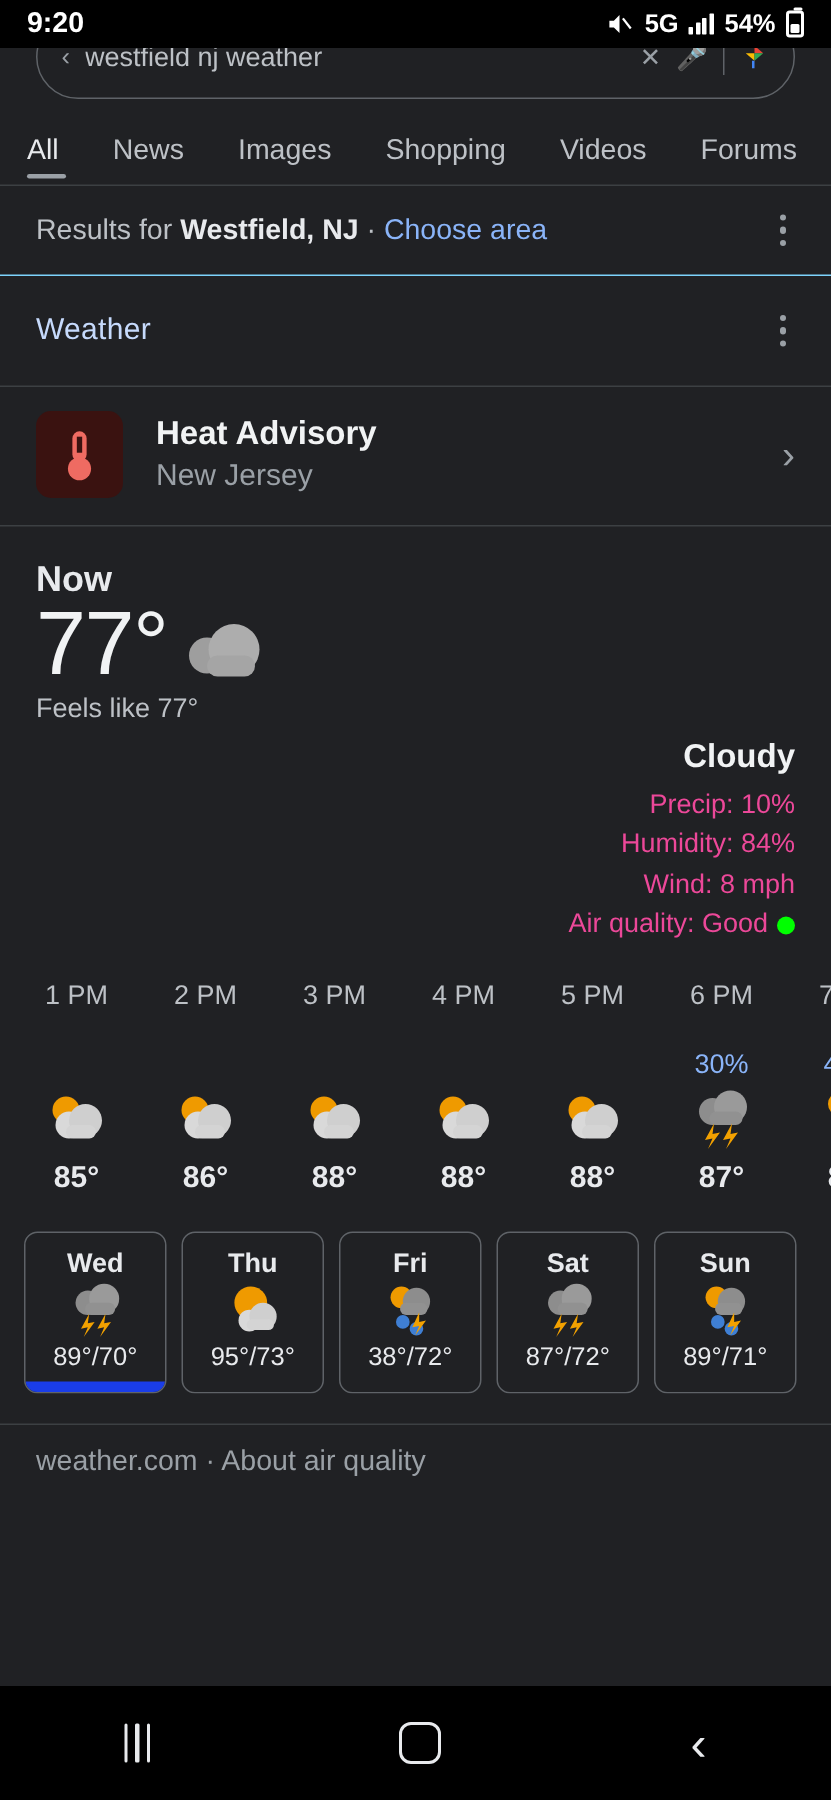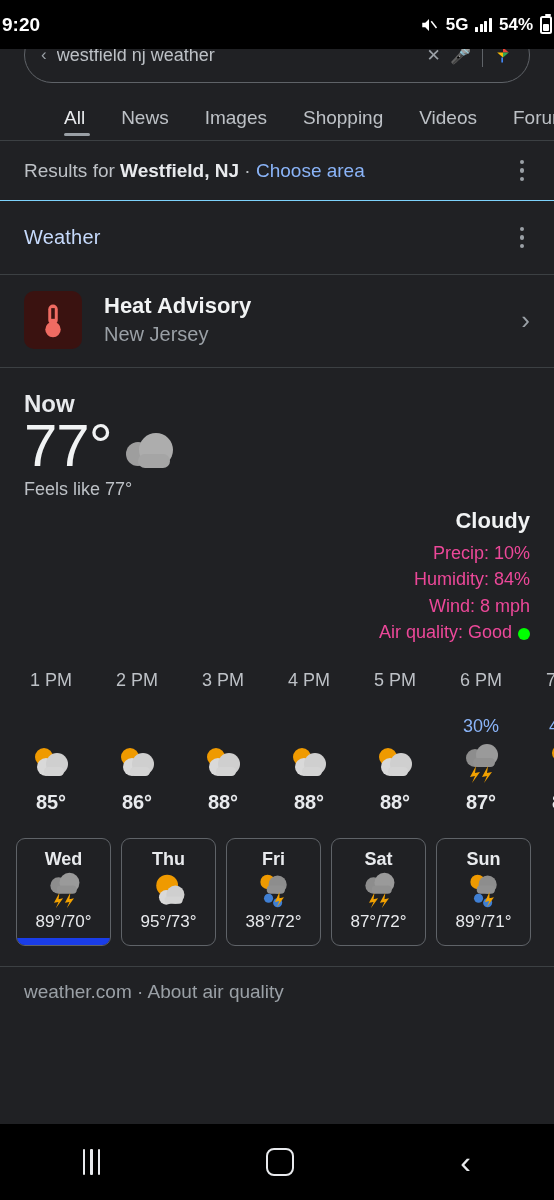--- a/index.html
+++ b/index.html
@@ -6,23 +6,23 @@
   html, body {
     width:554px; height:1200px;
     background:#000;
     font-family:"Liberation Sans", sans-serif;
     overflow:hidden;
   }
   .phone { position:relative; width:554px; height:1200px; background:#202124; }
 
   
   .statusbar {
-    height:49px; background:#000; color:#fff;
+    height:32px; background:#000; color:#fff;
     display:flex; align-items:center; justify-content:space-between;
-    padding:0 2px; font-size:19px; font-weight:700;
+    padding:0 18px; font-size:19px; font-weight:700;
     position:relative; z-index:30;
   }
   .sb-right { display:flex; align-items:center; gap:7px; font-size:17px; font-weight:700; }
   .sig-bars { display:flex; align-items:flex-end; gap:1.5px; height:14px; }
   .sig-bars i { width:3px; background:#fff; display:block; border-radius:.5px; }
   .sig-bars i:nth-child(1){height:5px}
   .sig-bars i:nth-child(2){height:8px}
   .sig-bars i:nth-child(3){height:11px}
   .sig-bars i:nth-child(4){height:14px}
   .batt { width:12px; height:18px; border:2px solid #fff; border-radius:2.5px; position:relative; }
@@ -42,21 +42,21 @@
   .divider-v { width:1px; height:24px; background:#5f6368; }
   .glogo { width:20px; height:20px; }
 
   
   .tabsrow {
     display:flex; align-items:flex-end; gap:0;
     height:52px; padding:0 18px; background:#202124;
     border-bottom:1px solid #3c4043; overflow:hidden; white-space:nowrap;
   }
   .rtab { color:#bdc1c6; font-size:19px; padding:0 18px 11px 0; position:relative; }
-  .rtab:first-child { padding-left:0;margin-left:46px; }
+  .rtab:first-child { padding-left:0; }
   .rtab + .rtab { padding-left:18px; }
   .rtab.active { color:#e8eaed; }
   .rtab.active::after {
     content:""; position:absolute; left:0; bottom:4px; width:26px; height:3px;
     background:#9aa0a6; border-radius:2px;
   }
 
   
   .resultsfor {
     height:60px; display:flex; align-items:center; justify-content:space-between;

